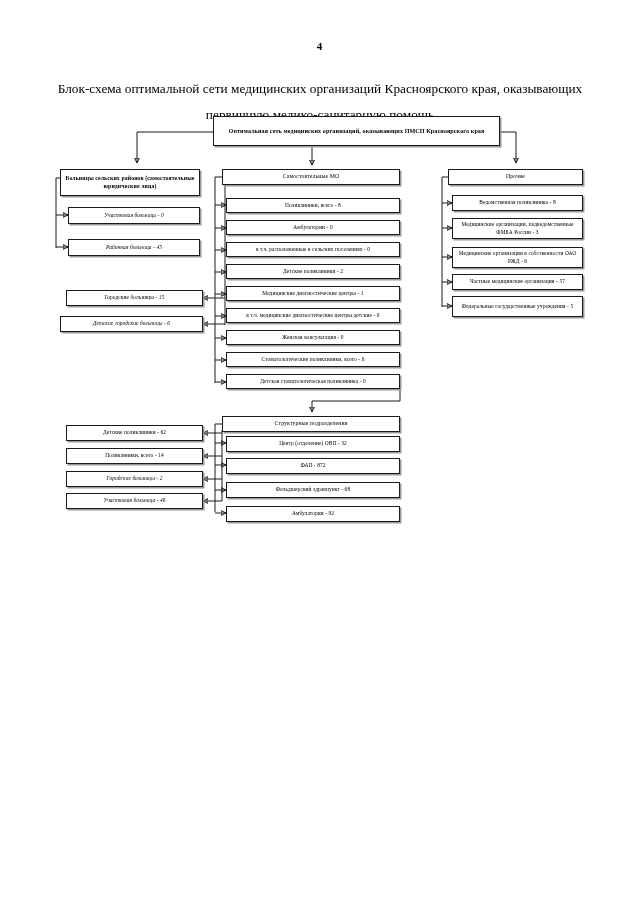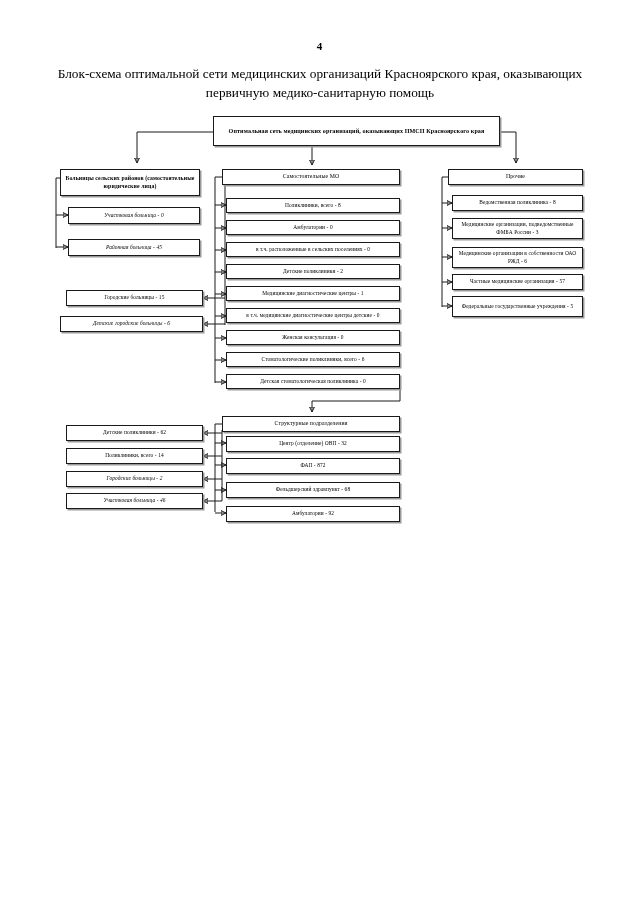--- a/index.html
+++ b/index.html
@@ -22,26 +22,26 @@
     position: absolute;
     top: 40px;
     left: 0;
     width: 639px;
     text-align: center;
     font-size: 11px;
     font-weight: bold;
   }
   .doc-title {
     position: absolute;
-    top: 64px;
+    top: 76px;
     left: 52px;
     width: 536px;
     text-align: center;
     font-size: 13.3px;
-    line-height: 19px;
+    line-height: 26px;
     font-weight: normal;
   }
   .diagram {
     position: absolute;
     top: 0;
     left: 0;
     width: 639px;
     height: 905px;
   }
   .node {

